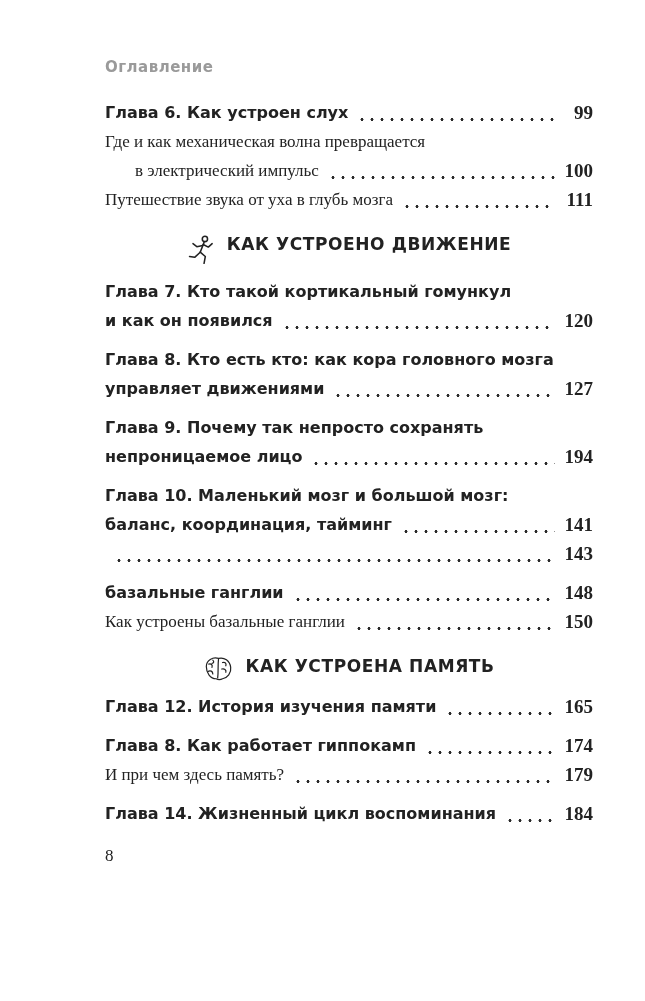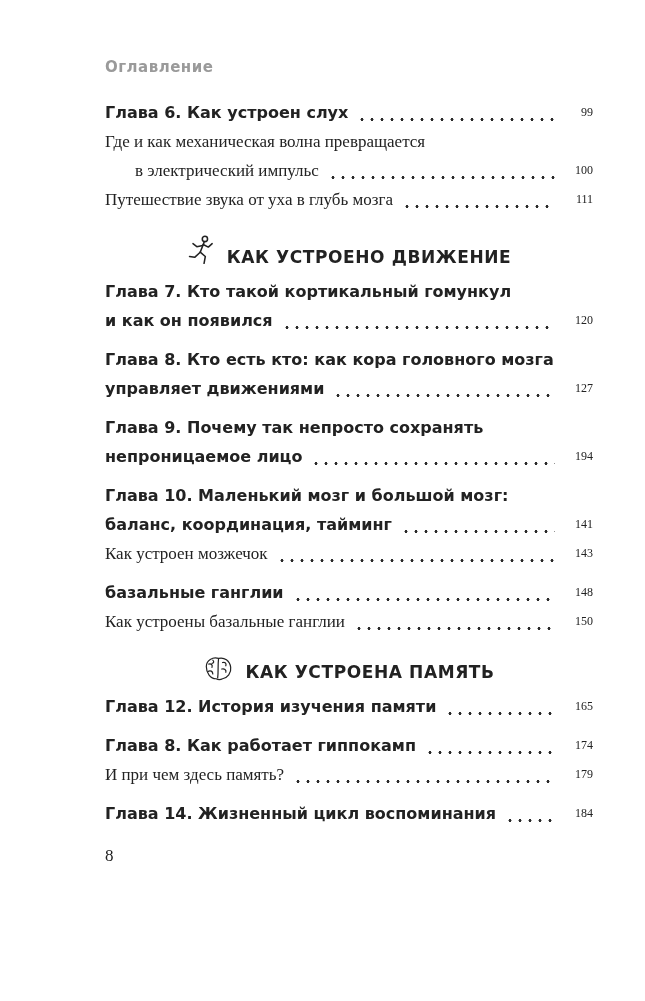--- a/index.html
+++ b/index.html
@@ -50,29 +50,29 @@
     height: 3px;
     align-self: flex-end;
     margin: 0 6px 6px 9px;
     background-image: radial-gradient(circle, #2a2a2a 1.4px, transparent 1.6px);
     background-size: 10px 3px;
     background-repeat: repeat-x;
     background-position: left center;
   }
   .pagenum {
     font-family: "Liberation Serif", serif;
-    font-weight: normal;
-    font-size: 12px;
+    font-weight: bold;
+    font-size: 19px;
     min-width: 32px;
     text-align: right;
     white-space: nowrap;
   }
   .section-heading {
     display: flex;
-    align-items: flex-end;
+    align-items: flex-start;
     justify-content: center;
     gap: 11px;
     margin: 20px 0 10px 0;
     font-family: "DejaVu Sans", sans-serif;
     font-weight: bold;
     font-size: 17px;
     letter-spacing: 0.6px;
   }
   .section-icon { display: inline-flex; align-items: center; }
   .section-icon svg { display: block; }
@@ -152,21 +152,20 @@
       <div class="entry entry-chapter">
         <div class="entry-line">Глава 10. Маленький мозг и большой мозг:</div>
         <div class="entry-row">
           <span class="entry-last">баланс, координация, тайминг</span>
           <span class="leader"></span>
           <span class="pagenum">141</span>
         </div>
       </div>
       <div class="entry entry-sub">
         <div class="entry-row">
-          <span class="entry-last">Как устроен мозжечок</span>
           <span class="leader"></span>
           <span class="pagenum">143</span>
         </div>
       </div>
       <div class="entry entry-chapter">
         <div class="entry-row">
           <span class="entry-last">базальные ганглии</span>
           <span class="leader"></span>
           <span class="pagenum">148</span>
         </div>

